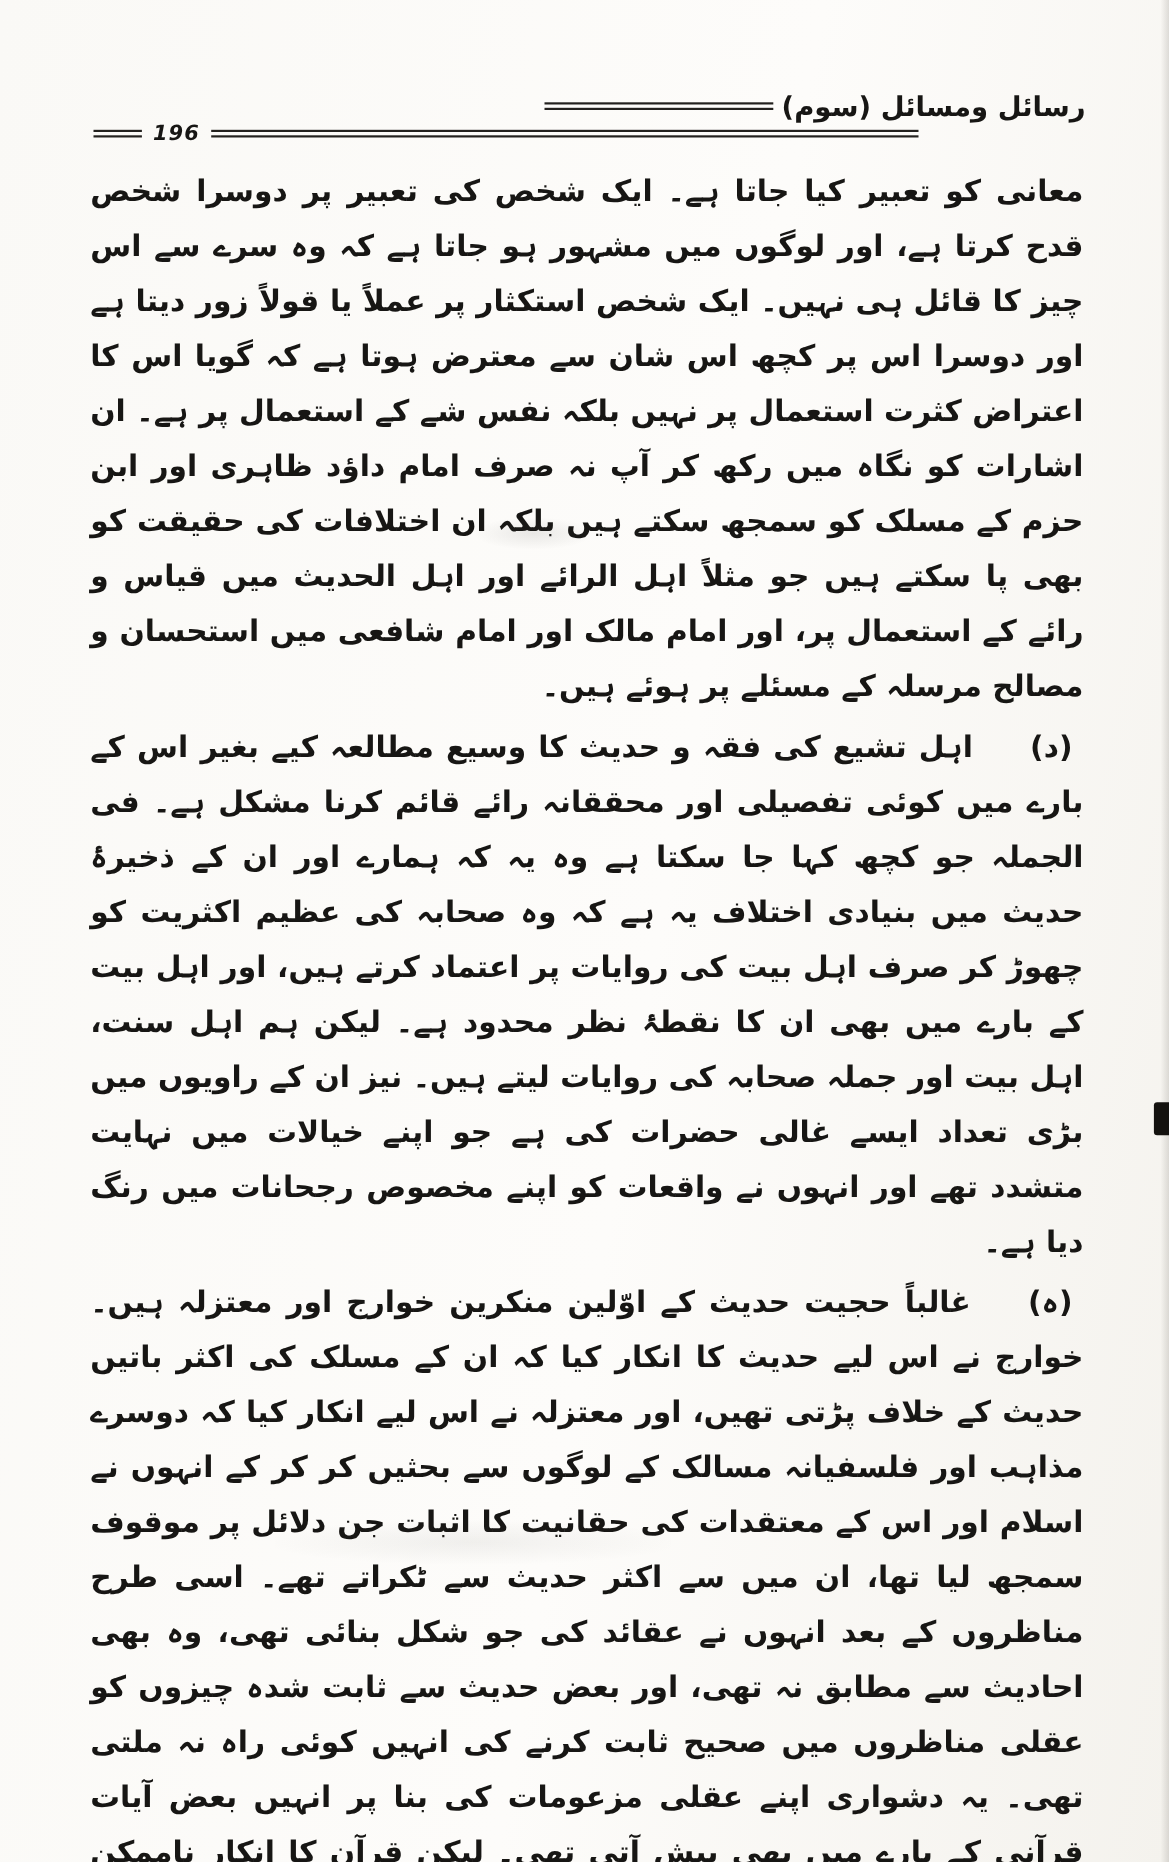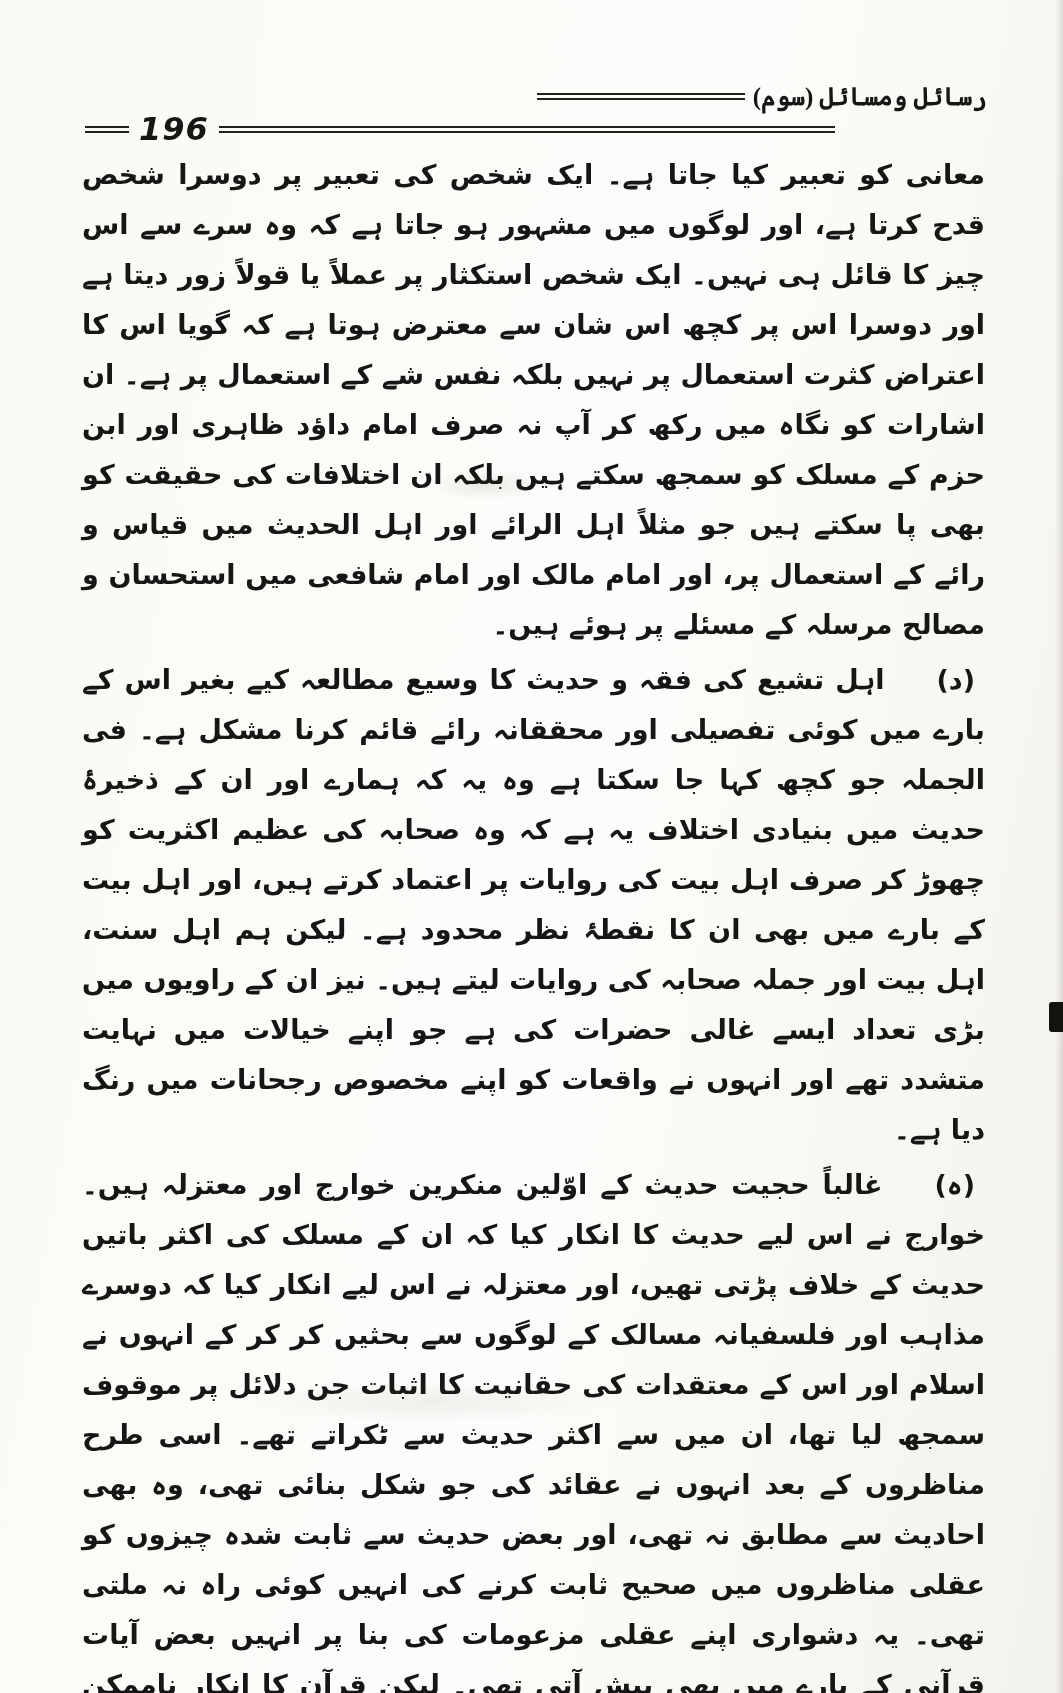--- a/index.html
+++ b/index.html
@@ -24,21 +24,20 @@
     top: 82px; left: 85px; right: 76px;
     height: 62px;
   }
   .title-row {
     position: absolute;
     top: 0; right: 0;
     display: flex;
     align-items: center;
     gap: 8px;
     direction: ltr;
-    font-family: Liberation Serif, serif;
   }
   .rule {
     height: 7px;
     border-top: 2px solid #23211e;
     border-bottom: 2px solid #23211e;
   }
   .title-rule { width: 208px; }
   .header-title {
     direction: rtl;
     font-size: 25px;
@@ -49,21 +48,21 @@
     position: absolute;
     top: 28px; left: 0; right: 152px;
     display: flex;
     align-items: center;
     gap: 10px;
     direction: ltr;
   }
   .num-rule-short { width: 44px; }
   .num-rule-long { flex: 1; }
   .page-number {
-    font-size: 32px;
+    font-size: 19px;
     font-weight: bold;
     font-style: italic;
     letter-spacing: 1px;
   }
   
   .body-text {
     position: absolute;
     top: 150px; left: 82px; right: 78px;
     direction: rtl;
     text-align: justify;

